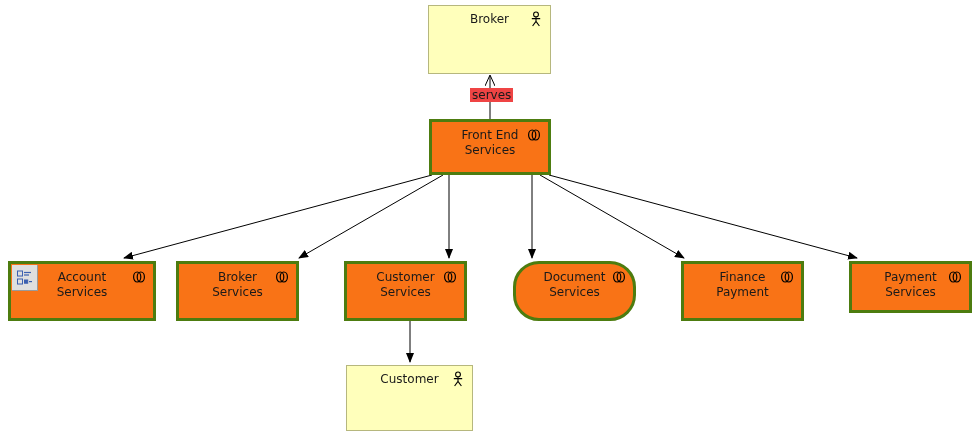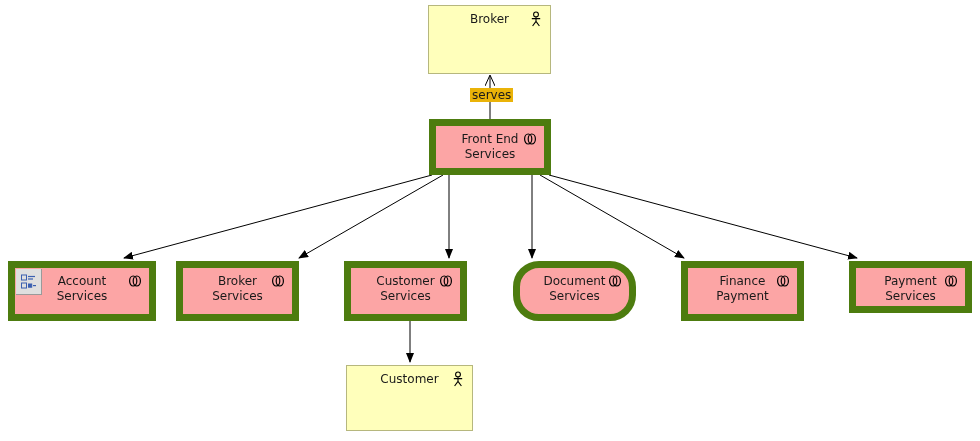--- a/index.html
+++ b/index.html
@@ -29,22 +29,22 @@
     left: 0;
     top: 0;
     width: 980px;
     height: 441px;
     pointer-events: none;
   }
 
   .node {
     position: absolute;
     box-sizing: border-box;
-    border: 7px solid #4d7c0f;
-    background: #fca5a5;
+    border: 3px solid #4d7c0f;
+    background: #f97316;
     padding-top: 6px;
   }
   .node.actor {
     border: 1px solid #b6b77e;
     background: #ffffbb;
   }
 
   .node-label {
     display: block;
     text-align: center;
@@ -75,21 +75,21 @@
     border-bottom: 1px solid #9a9a9a;
     box-sizing: border-box;
   }
   .tree-badge svg { display: block; margin: 4px auto 0; }
 
   .edge-label {
     position: absolute;
     font-size: 12px;
     line-height: 14px;
     color: #1a1a1a;
-    background: #eab308;
+    background: #ef4444;
     padding: 0 2px;
     white-space: nowrap;
   }
 </style>
 </head>
 <body>
 
 <div id="diagram-canvas">
 
   <svg id="edge-layer" viewBox="0 0 980 441">

